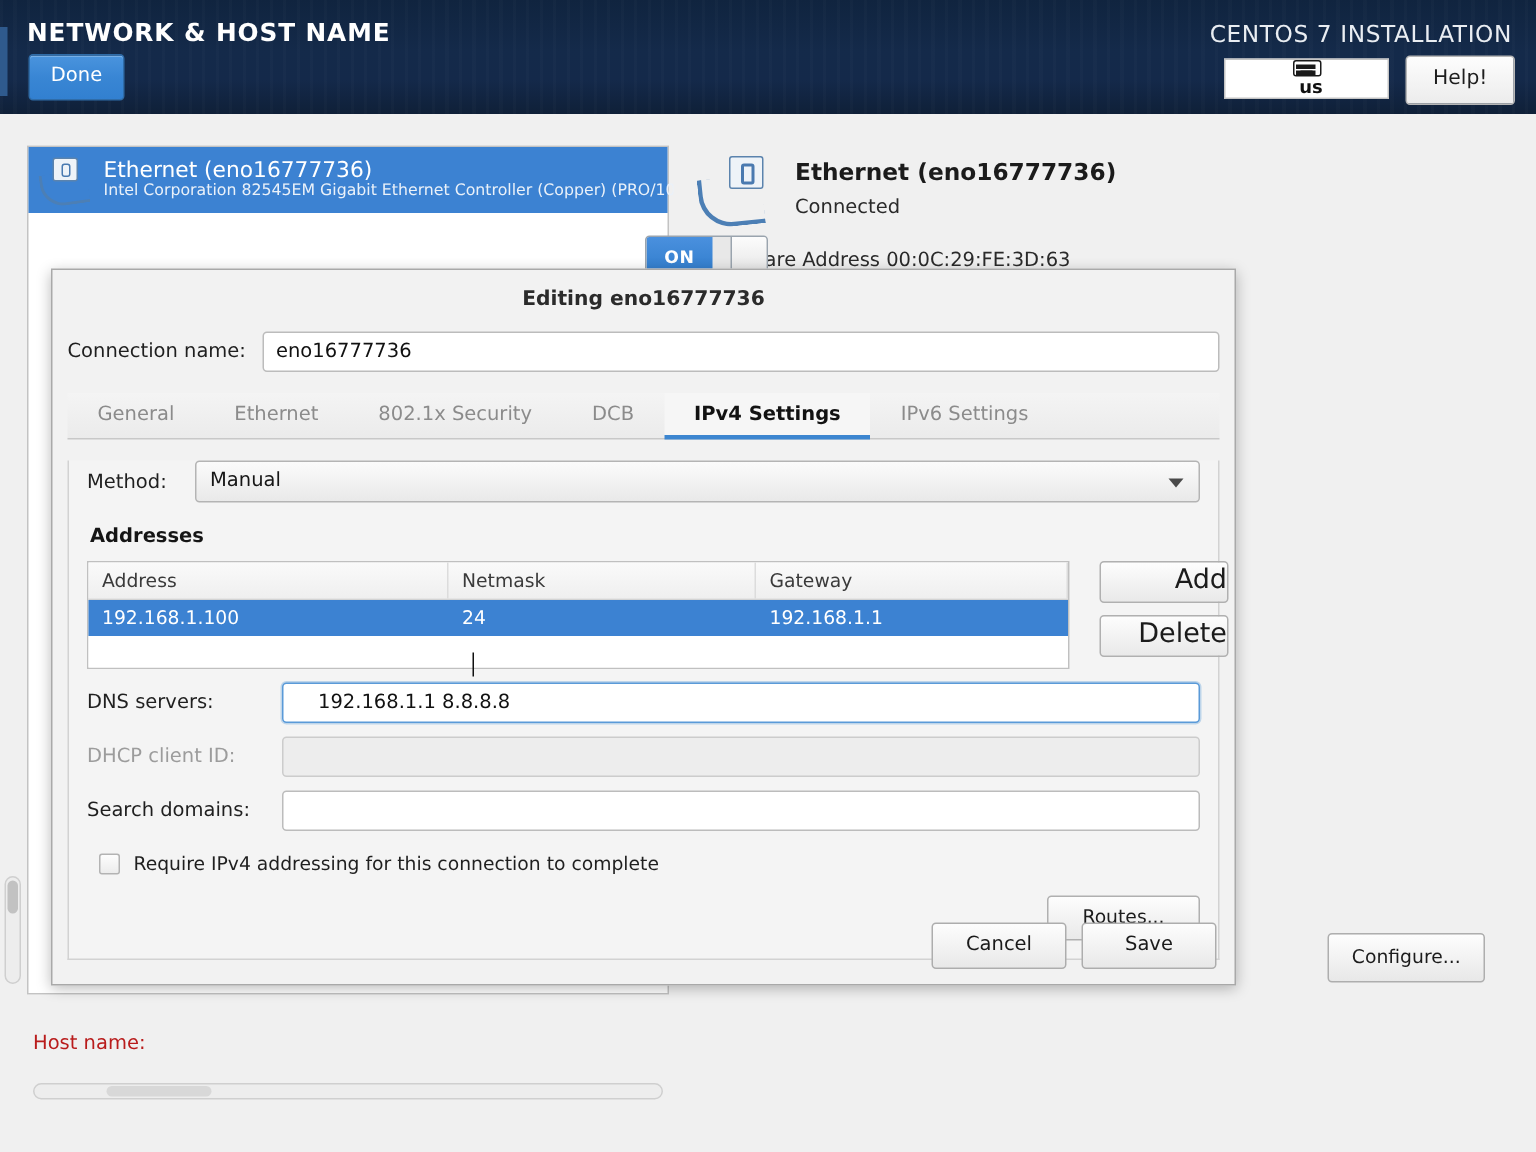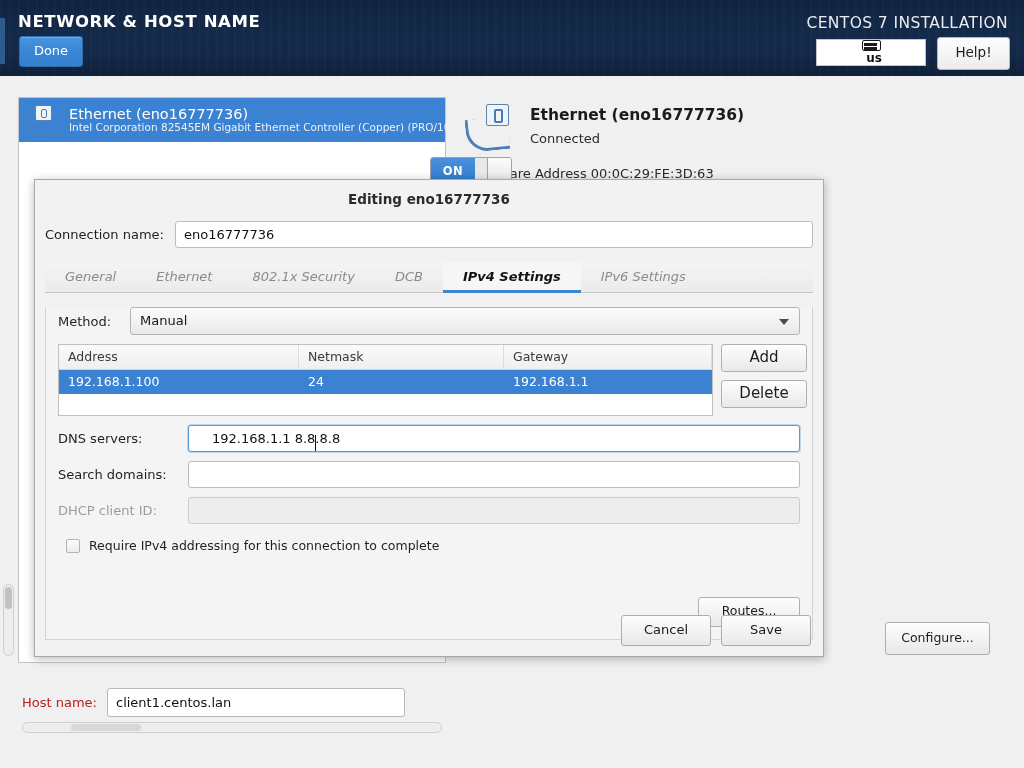--- a/index.html
+++ b/index.html
@@ -397,21 +397,20 @@
     box-sizing: border-box;
     font-family: inherit;
   }
 
   
   .tabs {
     display: flex;
     margin: 14px 10px 0 10px;
     border-bottom: 1px solid #c8c8c8;
     background: linear-gradient(to bottom, #f4f4f4, #ebebeb);
-    font-style: italic;
   }
   .tab {
     padding: 7px 20px 8px 20px;
     font-size: 13px;
     color: #8b8b8b;
     cursor: pointer;
     position: relative;
     white-space: nowrap;
   }
   .tab.active {
@@ -523,26 +522,27 @@
   .addr-btns {
     margin-left: 8px;
     display: flex;
     flex-direction: column;
   }
   .sbtn {
     width: 84px; height: 26px;
     background: linear-gradient(to bottom, #fdfdfd 0%, #e9e9e9 100%);
     border: 1px solid #b0b0b0;
     border-radius: 3px;
-    font-size: 15px;
+    font-size: 18px;
     color: #1c1c1c;
     line-height: 24px;
-    text-align: center;
+    text-align: right;
     cursor: pointer;
     margin-bottom: 8px;
+    margin-left: 12px;
   }
 
   .frow {
     display: flex;
     align-items: center;
     margin: 9px 12px 0 12px;
   }
   .frow > label {
     font-size: 13px;
     color: #1f1f1f;
@@ -680,21 +680,20 @@
 
   <div class="toggle">
     <span class="on">ON</span>
     <span class="knob"></span>
   </div>
 
   <div class="configure-button">Configure...</div>
 
   <div class="hostname-row">
     <span class="hostname-label">Host name:</span>
-    <input class="hostname-input" type="text" value="client1.centos.lan" style="">
   </div>
 
 </div>
 
 <div class="dialog">
   <div class="dialog-title">Editing eno16777736</div>
 
   <div class="connrow">
     <label>Connection name:</label>
     <input class="conn-input" type="text" value="eno16777736" style="">
@@ -712,20 +711,21 @@
   <div class="panel">
 
     <div class="method-row">
       <label>Method:</label>
       <div class="combo">
         <div class="val">Manual</div>
         <span class="arrow"></span>
       </div>
     </div>
 
+    <div class="section-title">Addresses</div>
 
     <div class="addr-area">
       <div class="addr-table">
         <div class="addr-head">
           <div class="c-addr">Address</div>
           <div class="c-mask">Netmask</div>
           <div class="c-gate">Gateway</div>
         </div>
         <div class="addr-row">
           <div class="c-addr">192.168.1.100</div>
@@ -739,27 +739,27 @@
         <div class="sbtn">Delete</div>
       </div>
     </div>
 
     <div class="frow">
       <label>DNS servers:</label>
       <input class="tinput focused" type="text" value="192.168.1.1 8.8.8.8" style="">
     </div>
 
     <div class="frow">
+      <label class="disabled">DHCP client ID:</label>
+      <input class="tinput disabled" type="text" disabled="" value="" style="">
+    </div>
+
+    <div class="frow">
       <label>Search domains:</label>
       <input class="tinput" type="text" value="" style="">
-    </div>
-
-    <div class="frow">
-      <label class="disabled">DHCP client ID:</label>
-      <input class="tinput disabled" type="text" disabled="" value="" style="">
     </div>
 
     <div class="checkrow">
       <span class="checkbox"></span>
       <span>Require IPv4 addressing for this connection to complete</span>
     </div>
 
     <div class="routes-btn">Routes...</div>
   </div>
 

